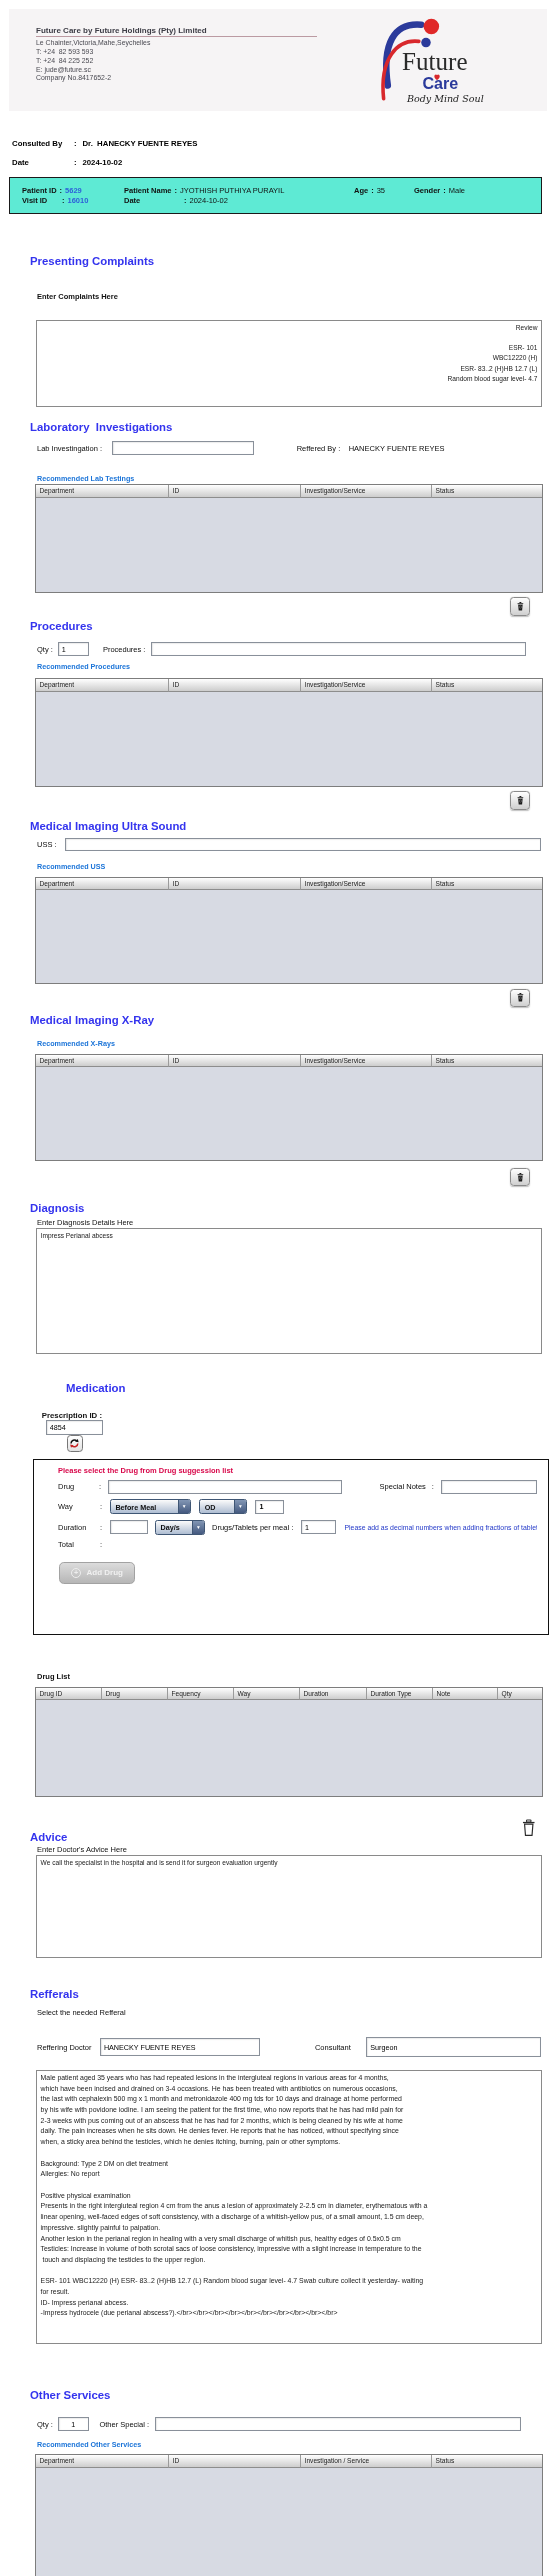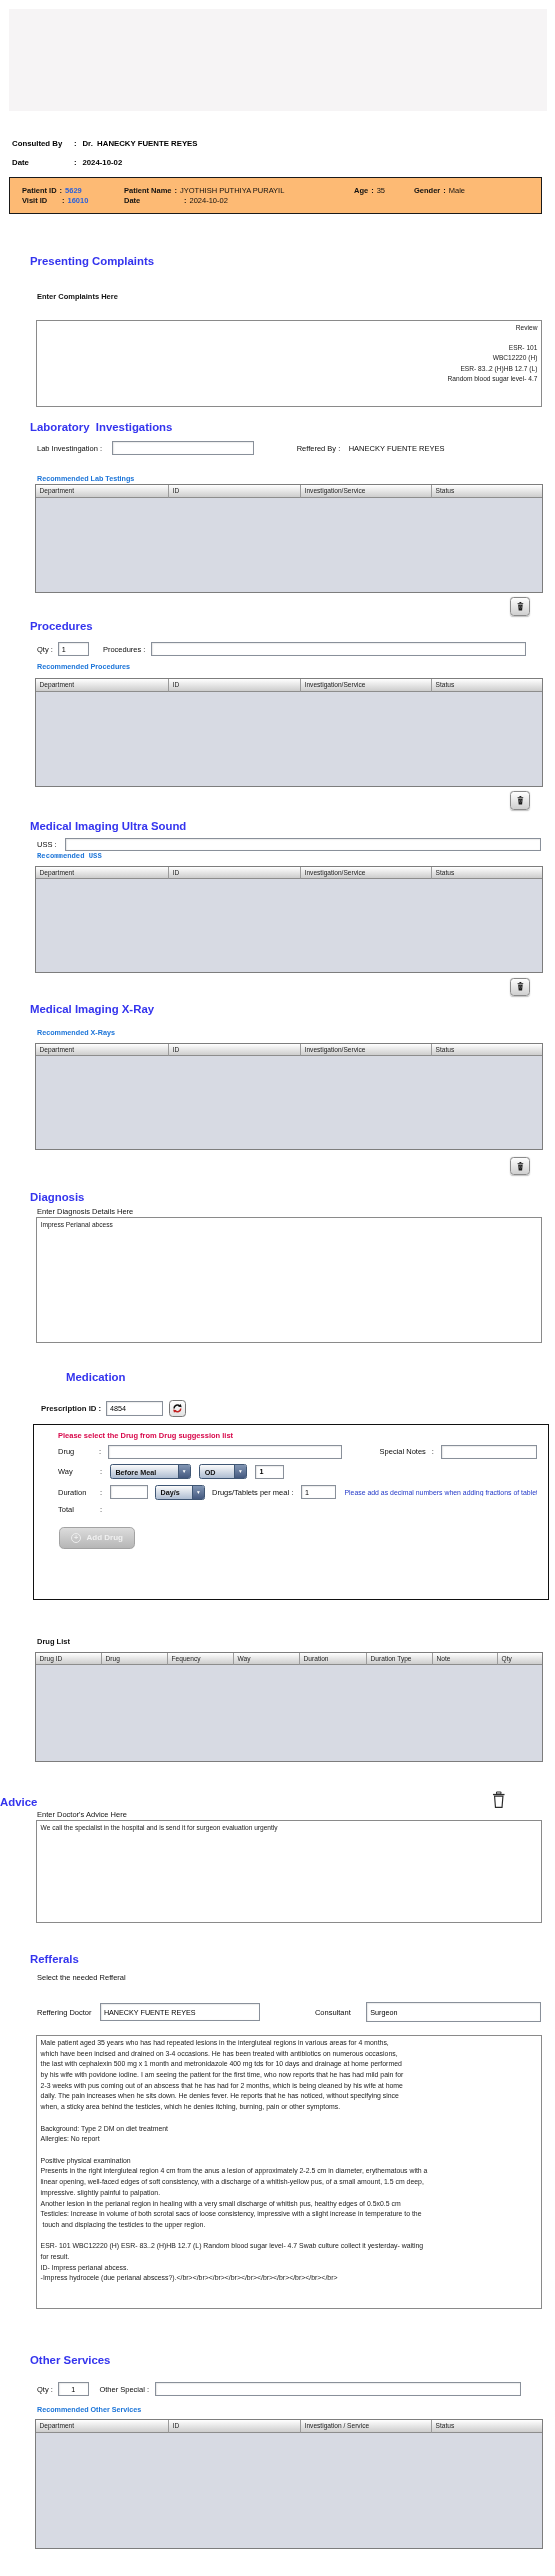--- a/index.html
+++ b/index.html
@@ -12,21 +12,21 @@
   .co-info { padding:16.7px 0 0 27px; width:326px; }
   .co-name { font-size:8px; font-weight:bold; color:#3d3d46; padding-bottom:1.8px; border-bottom:0.6px solid #bb9aa2; width:281px; white-space:pre; }
   .co-line { font-size:6.9px; color:#4a4a52; margin-top:1.8px; white-space:pre; }
   .logo-wrap { flex:1; display:flex; justify-content:center; }
 
   .meta-row { margin-left:12px; display:flex; font-size:7.8px; font-weight:bold; color:#000; }
   .meta-row .ml { width:62px; }
   .meta-row .mc { width:8.4px; }
   .meta-row .mv { white-space:pre; }
 
-  .patient-box { margin-left:9px; width:533px; border:1.2px solid #1a1a1a; background:#fdba74; padding:5.4px 12px 6px 12px; }
+  .patient-box { margin-left:9px; width:533px; border:1.2px solid #1a1a1a; background:#5eead4; padding:5.4px 12px 6px 12px; }
   .p-row { display:flex; font-size:7.5px; margin:1.8px 0; align-items:baseline; }
   .grp { display:flex; align-items:baseline; }
   .grp .gl { font-weight:bold; white-space:pre; }
   .grp .gc { padding:0 3px; font-weight:bold; }
   .grp .gv { white-space:pre; }
   .v-blue { color:#2e62d9; font-weight:bold; }
 
   .h-section { font-size:11.4px; font-weight:bold; color:#3434ee; margin-left:30px; white-space:pre; line-height:1.2; }
   .sub-label-b { font-size:7.5px; font-weight:bold; margin-left:37px; }
   .sub-label { font-size:7.5px; margin-left:37px; }
@@ -43,21 +43,21 @@
   .th { background:linear-gradient(#ffffff,#cdcdcd); border-right:0.6px solid #9b9b9b; border-bottom:0.6px solid #8d8d8d; font-size:6.6px; color:#1c1c1c; padding:1.8px 3.6px; white-space:nowrap; overflow:hidden; }
   .th:last-child { border-right:none; }
   .tbody { background:#d7dae3; }
   .c1{width:133px;} .c2{width:132px;} .c3{width:131px;} .c4{flex:1;}
   .d1{width:66px;} .d2{width:66px;} .d3{width:66px;} .d4{width:66px;} .d5{width:67px;} .d6{width:66px;} .d7{width:65px;} .d8{flex:1;}
 
   .trash-row { width:543px; display:flex; justify-content:flex-end; }
   .btn-trash { width:20px; height:18.5px; border:0.6px solid #8a8a8a; border-radius:3.6px; background:linear-gradient(#fefefe,#cfcfcf); display:flex; align-items:center; justify-content:center; box-shadow:0 0.6px 1.2px rgba(0,0,0,.25); cursor:pointer; margin-right:13px; }
   .btn-trash-outline { width:18px; height:20.3px; background:transparent; border:none; display:flex; align-items:center; justify-content:center; cursor:pointer; margin-right:7.2px; }
 
-  .advice-row { width:515px; display:flex; justify-content:space-between; align-items:flex-end; }
+  .advice-row { margin-left:30px; width:515px; display:flex; justify-content:space-between; align-items:flex-start; }
 
   
   .rx-row { display:flex; align-items:center; margin-left:41px; }
   .rx-label { font-size:7.8px; font-weight:bold; white-space:pre; }
   .btn-refresh { width:16.7px; height:16.7px; margin-left:6px; border:0.6px solid #777; border-radius:3.6px; background:linear-gradient(#fff,#e2e2e2); display:flex; align-items:center; justify-content:center; cursor:pointer; }
   .rx-box { margin-left:33px; width:516px; height:176px; border:1.2px solid #111; padding:4.8px 10.8px 0 24px; }
   .warn { color:#d8074a; font-weight:bold; font-size:7.5px; margin:1.2px 0 4.8px 0; }
   .rx-frow { display:flex; align-items:center; margin-top:5.4px; }
   .rx-frow .fl { width:42px; font-size:7.5px; white-space:pre; }
   .rx-frow .fc { width:9.6px; font-size:7.5px; }
@@ -68,20 +68,40 @@
   .btn-add { display:inline-flex; align-items:center; gap:5.4px; background:linear-gradient(#dcdcdc,#b6b6b6); color:#f0f0f0; font-weight:bold; font-size:8px; border:0.6px solid #a2a2a2; border-radius:4.8px; padding:4.8px 10.8px; margin:13px 0 0 1.2px; cursor:default; }
   .plus-circle { width:10.2px; height:10.2px; border:1.2px solid #ededed; border-radius:50%; display:flex; align-items:center; justify-content:center; font-size:7.2px; line-height:1; color:#ededed; }
   .druglist-label { font-size:7.5px; font-weight:bold; margin-left:37px; }
 </style>
 </head>
 <body>
 
 <div class="page">
 
   <div class="header-strip">
+    <div class="co-info">
+      <div class="co-name">Future Care by Future Holdings (Pty) Limited</div>
+      <div class="co-line">Le Chainter,Victoria,Mahe,Seychelles</div>
+      <div class="co-line">T: +24  82 593 593</div>
+      <div class="co-line">T: +24  84 225 252</div>
+      <div class="co-line">E: jude@future.sc</div>
+      <div class="co-line">Company No.8417652-2</div>
+    </div>
+    <div class="logo-wrap">
+      <svg width="179" height="97" viewBox="0 0 300 162">
+        <path d="M60 128 C 50 58, 70 22, 116 26" stroke="#2b3a9b" stroke-width="11" fill="none" stroke-linecap="round"></path>
+        <circle cx="133" cy="29" r="13" fill="#e02828"></circle>
+        <path d="M53 150 C 46 82, 76 50, 112 54" stroke="#d8282c" stroke-width="6" fill="none" stroke-linecap="round"></path>
+        <circle cx="124" cy="56" r="8" fill="#2b3a9b"></circle>
+        <text x="84" y="102" font-family="Liberation Serif, serif" font-size="42" fill="#2a2a2a">Future</text>
+        <text x="118" y="133" font-family="Liberation Sans, sans-serif" font-weight="bold" font-size="27" fill="#2b3a9b">Care</text>
+        <path d="M138 113 c 0 -3 2.5 -4.5 4.5 -2.5 c 2 -2 4.5 -0.5 4.5 2.5 c 0 3 -4.5 6 -4.5 6 c 0 0 -4.5 -3 -4.5 -6 z" fill="#d8282c"></path>
+        <text x="92" y="155" font-family="DejaVu Serif, serif" font-style="italic" font-size="16" fill="#222">Body Mind Soul</text>
+      </svg>
+    </div>
   </div>
 
   <div class="meta-row" style="margin-top:28px;">
     <span class="ml">Consulted By</span>
     <span class="mc">:</span>
     <span class="mv">Dr.  HANECKY FUENTE REYES</span>
   </div>
   <div class="meta-row" style="margin-top:10.2px;">
     <span class="ml">Date</span>
     <span class="mc">:</span>
@@ -188,21 +208,21 @@
           <circle cx="12" cy="13.5" r="2.6" fill="none" stroke="#9a9a9a" stroke-width="1"></circle>
         </svg>
     </div>
   </div>
 
   <div class="h-section" style="margin-top:10.8px;">Medical Imaging Ultra Sound</div>
   <div class="frow" style="margin-top:3.6px;">
     <span class="lbl">USS :</span>
     <input class="inp" style="width: 476px; margin-left: 8.4px;" value="">
   </div>
-  <div class="link" style="margin-top:1px;font-family:Liberation Mono, monospace;">Recommended USS</div>
+  <div class="link" style="margin-top:11px;">Recommended USS</div>
   <div class="tbl" style="margin-top:5.4px;">
     <div class="thead">
       <div class="th c1">Department</div>
       <div class="th c2">ID</div>
       <div class="th c3">Investigation/Service</div>
       <div class="th c4">Status</div>
     </div>
     <div class="tbody" style="height:93px;"></div>
   </div>
   <div class="trash-row" style="margin-top:4.2px;">
@@ -236,21 +256,21 @@
           <circle cx="12" cy="13.5" r="2.6" fill="none" stroke="#9a9a9a" stroke-width="1"></circle>
         </svg>
     </div>
   </div>
 
   <div class="h-section" style="margin-top:15.5px;">Diagnosis</div>
   <div class="sub-label" style="margin-top:2.4px;">Enter Diagnosis Details Here</div>
   <textarea class="box" style="margin-top: 1.2px; height: 126px;" spellcheck="false">Impress Perianal abcess</textarea>
 
   <div class="h-section" style="margin-top:27.5px;padding-left:36px;">Medication</div>
-  <div class="rx-row" style="margin-top:15.5px;">
+  <div class="rx-row" style="margin-top:15.5px;flex-direction:column;">
     <span class="rx-label">Prescription ID :</span>
     <input class="inp" style="width: 57px; margin-left: 4.8px; height: 15px;" value="4854">
     <div class="btn-refresh">
       <svg width="10.8" height="10.8" viewBox="0 0 24 24">
         <path d="M4.5 12 a 7.5 7.5 0 0 1 13 -5" stroke="#111" stroke-width="3.4" fill="none"></path>
         <polygon points="19.5,2.5 21.5,9.5 13.5,8" fill="#111"></polygon>
         <path d="M19.5 12 a 7.5 7.5 0 0 1 -13 5" stroke="#c22222" stroke-width="3.4" fill="none"></path>
         <polygon points="4.5,21.5 2.5,14.5 10.5,16" fill="#c22222"></polygon>
       </svg>
     </div>

